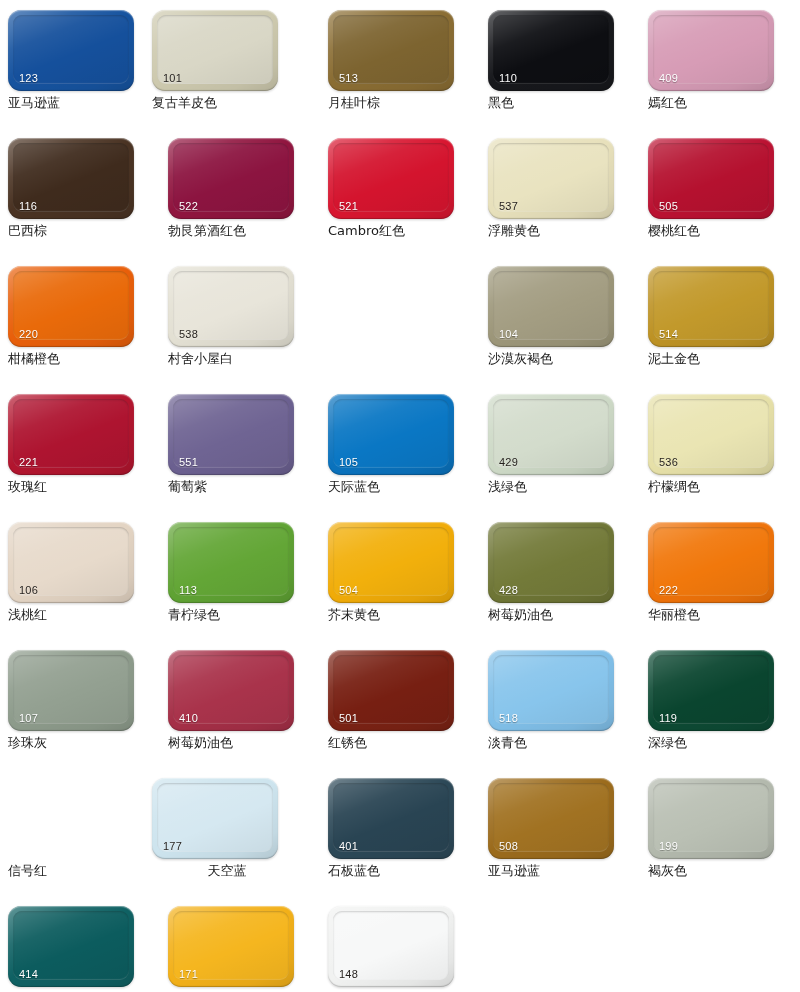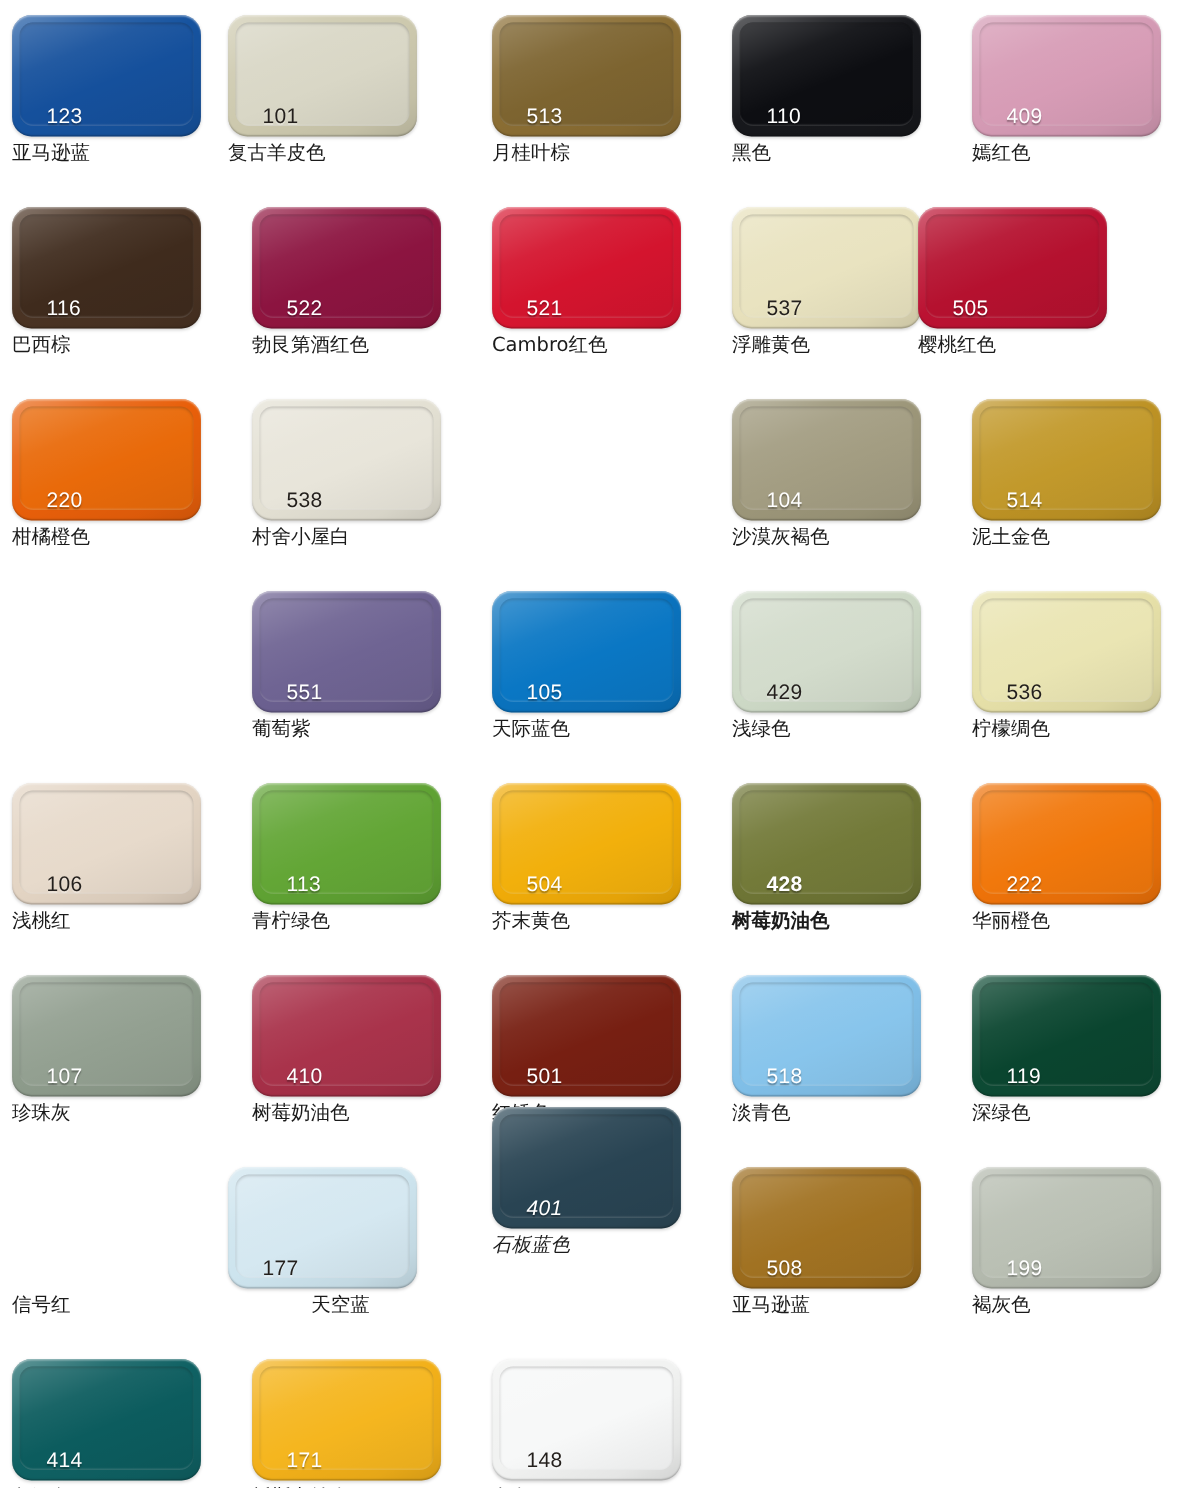--- a/index.html
+++ b/index.html
@@ -90,27 +90,26 @@
                 rgba(255,255,255,0.00) 55%,
                 rgba(0,0,0,0.06) 100%);
     pointer-events: none;
   }
 
   
   .tray-code {
     position: absolute;
     left: 11px;
     bottom: 7px;
-    font-size: 14px;
+    font-size: 11px;
     line-height: 1;
     font-family: "Liberation Sans", "DejaVu Sans", sans-serif;
     letter-spacing: 0.2px;
     z-index: 3;
     white-space: nowrap;
-    margin-left: 12px;
   }
   .tray-code.light { color: #ffffff; text-shadow: 0 1px 1px rgba(0,0,0,0.35); }
   .tray-code.dark  { color: #231f1c; text-shadow: 0 1px 0 rgba(255,255,255,0.30); }
 
   
   .swatch-label {
     position: absolute;
     left: 8px;
     top: 95px;
     width: 150px;
@@ -190,21 +189,21 @@
       <div class="swatch-label">Cambro红色</div>
     </div>
     <div class="swatch-cell" style="left: 480px; top: 128px;">
       <div class="tray" style="--rim: #e7e0bb; --face: #e9e3c0;">
         <div class="tray-rim"></div>
         <div class="tray-face"></div>
         <div class="tray-code dark">537</div>
       </div>
       <div class="swatch-label">浮雕黄色</div>
     </div>
-    <div class="swatch-cell" style="left: 604px; top: 128px;">
+    <div class="swatch-cell" style="left: 640px; top: 128px;">
       <div class="tray" style="--rim: #bb1232; --face: #b5112f;">
         <div class="tray-rim"></div>
         <div class="tray-face"></div>
         <div class="tray-code light">505</div>
       </div>
       <div class="swatch-label">樱桃红色</div>
     </div>
     <div class="swatch-cell" style="left: 0px; top: 256px;">
       <div class="tray" style="--rim: #e85f0a; --face: #e96a0a;">
         <div class="tray-rim"></div>
@@ -230,20 +229,28 @@
       <div class="swatch-label">沙漠灰褐色</div>
     </div>
     <div class="swatch-cell" style="left: 640px; top: 256px;">
       <div class="tray" style="--rim: #bd9224; --face: #c2992b;">
         <div class="tray-rim"></div>
         <div class="tray-face"></div>
         <div class="tray-code light">514</div>
       </div>
       <div class="swatch-label">泥土金色</div>
     </div>
+    <div class="swatch-cell" style="left: 0px; top: 384px;">
+      <div class="tray" style="--rim: #b2152e; --face: #ae1430;">
+        <div class="tray-rim"></div>
+        <div class="tray-face"></div>
+        <div class="tray-code light">221</div>
+      </div>
+      <div class="swatch-label">玫瑰红</div>
+    </div>
     <div class="swatch-cell" style="left: 160px; top: 384px;">
       <div class="tray" style="--rim: #6b6090; --face: #6f6493;">
         <div class="tray-rim"></div>
         <div class="tray-face"></div>
         <div class="tray-code light">551</div>
       </div>
       <div class="swatch-label">葡萄紫</div>
     </div>
     <div class="swatch-cell" style="left: 320px; top: 384px;">
       <div class="tray" style="--rim: #0a72bd; --face: #0a77c4;">
@@ -286,21 +293,21 @@
       <div class="swatch-label">青柠绿色</div>
     </div>
     <div class="swatch-cell" style="left: 320px; top: 512px;">
       <div class="tray" style="--rim: #f0ab08; --face: #f2b00c;">
         <div class="tray-rim"></div>
         <div class="tray-face"></div>
         <div class="tray-code light">504</div>
       </div>
       <div class="swatch-label">芥末黄色</div>
     </div>
-    <div class="swatch-cell" style="left: 480px; top: 512px; font-weight: bold;">
+    <div class="swatch-cell" style="left: 480px; top: 512px;">
       <div class="tray" style="--rim: #6e7535; --face: #737a39;">
         <div class="tray-rim"></div>
         <div class="tray-face"></div>
         <div class="tray-code light">428</div>
       </div>
       <div class="swatch-label">树莓奶油色</div>
     </div>
     <div class="swatch-cell" style="left: 640px; top: 512px;">
       <div class="tray" style="--rim: #ee7209; --face: #f1780c;">
         <div class="tray-rim"></div>
@@ -353,21 +360,21 @@
       <div class="swatch-label">信号红</div>
     </div>
     <div class="swatch-cell" style="left: 144px; top: 768px; text-align: center;">
       <div class="tray" style="--rim: #cde4ee; --face: #d5e8f1;">
         <div class="tray-rim"></div>
         <div class="tray-face"></div>
         <div class="tray-code dark">177</div>
       </div>
       <div class="swatch-label">天空蓝</div>
     </div>
-    <div class="swatch-cell" style="left: 320px; top: 728px; font-style: italic;">
+    <div class="swatch-cell" style="left: 320px; top: 768px;">
       <div class="tray" style="--rim: #2c4857; --face: #294453;">
         <div class="tray-rim"></div>
         <div class="tray-face"></div>
         <div class="tray-code light">401</div>
       </div>
       <div class="swatch-label">石板蓝色</div>
     </div>
     <div class="swatch-cell" style="left: 480px; top: 768px;">
       <div class="tray" style="--rim: #9b6b1c; --face: #a17222;">
         <div class="tray-rim"></div>

